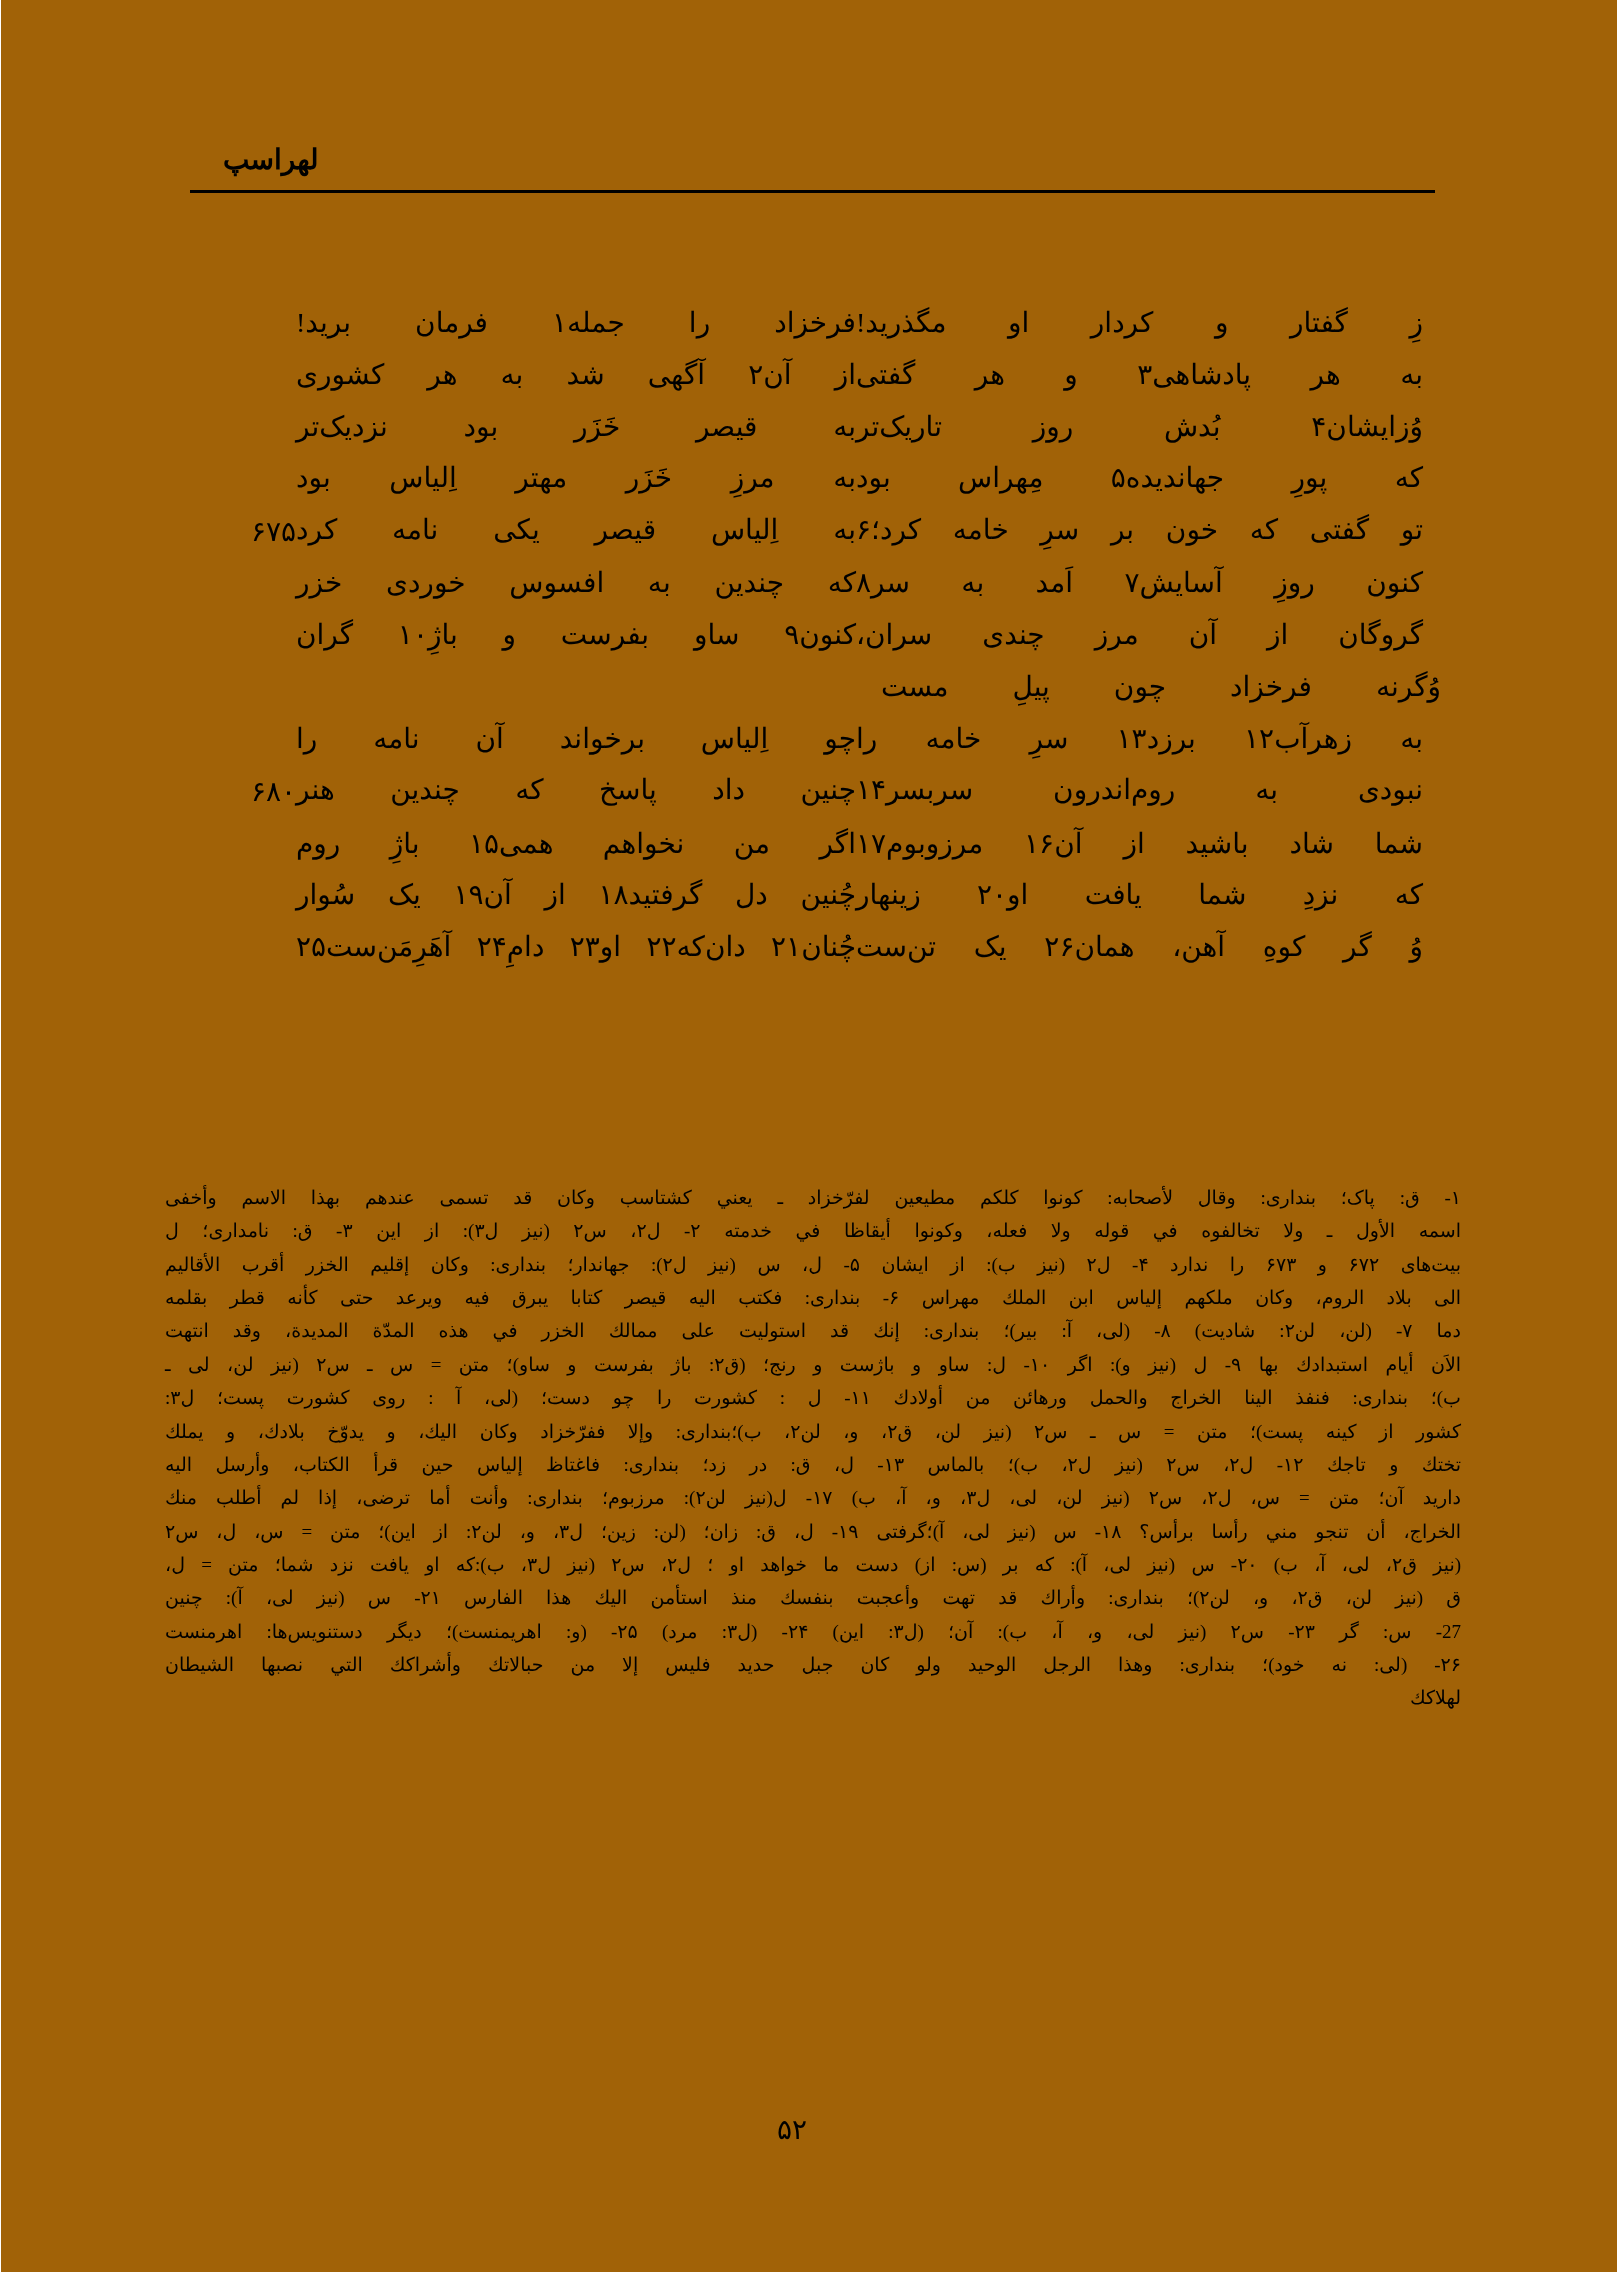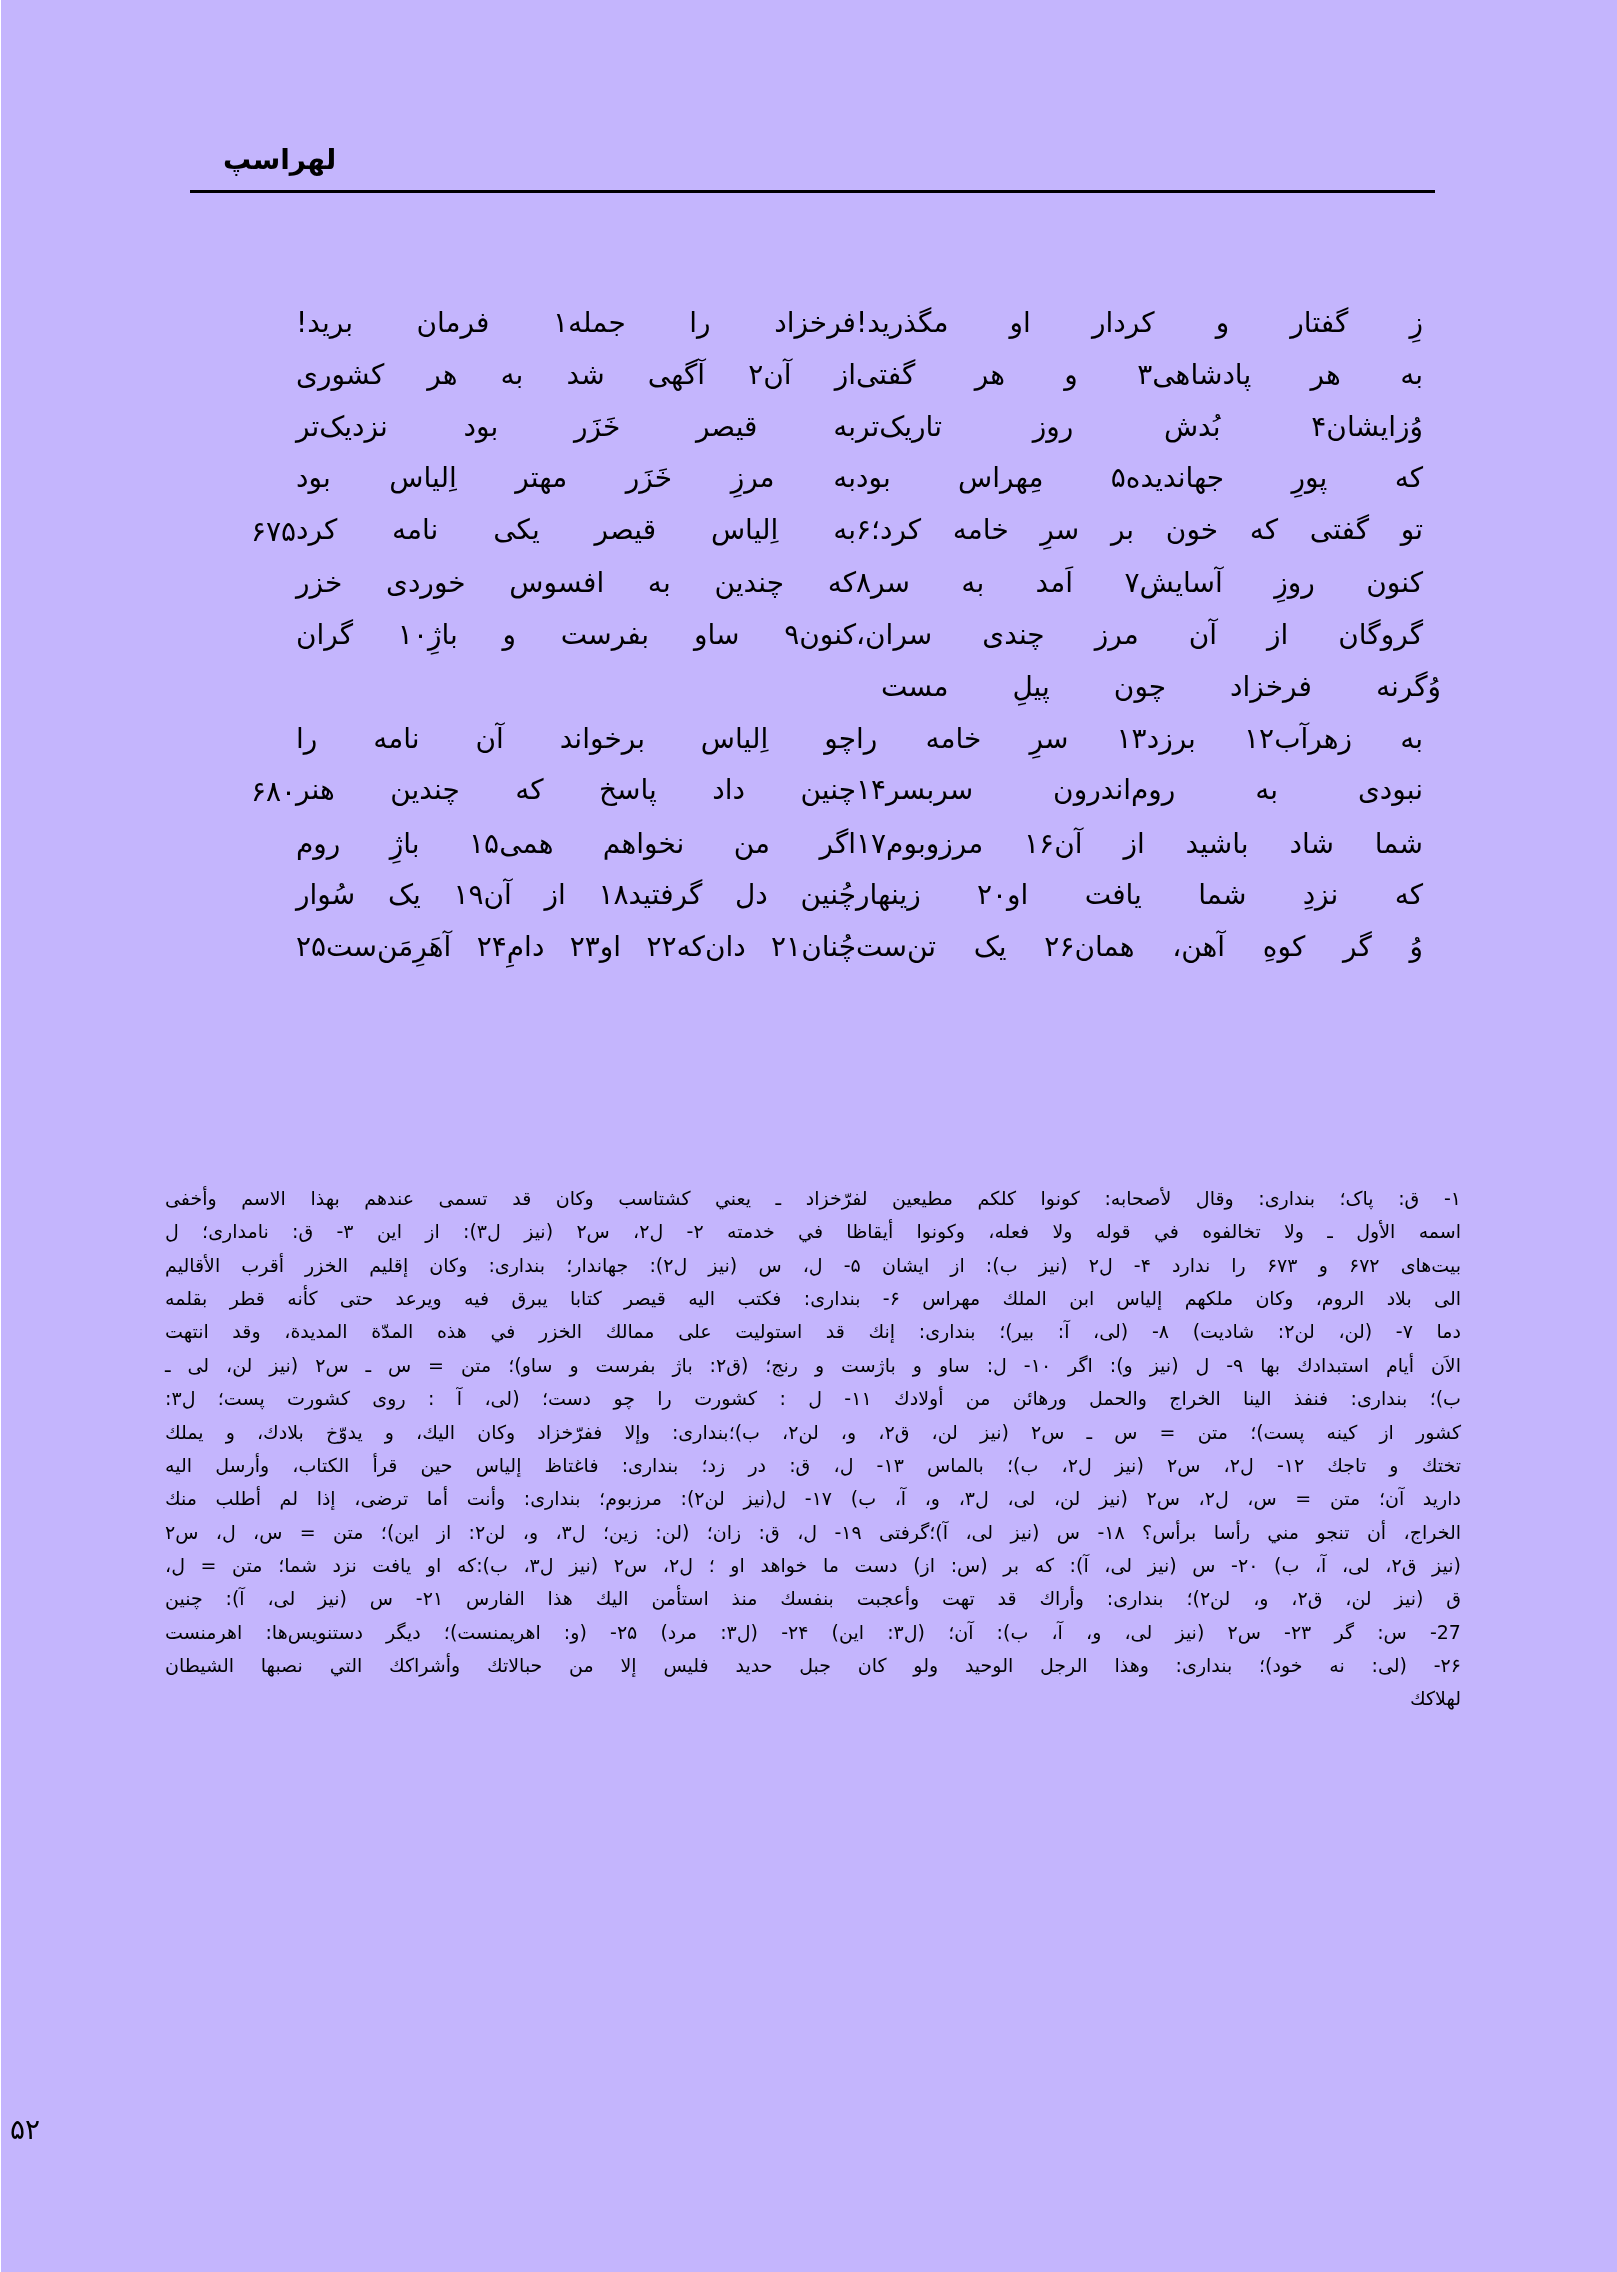--- a/index.html
+++ b/index.html
@@ -13,21 +13,22 @@
     height: 2273px;
     position: relative;
     font-family: "DejaVu Sans", "Liberation Sans", sans-serif;
     color: #000000;
     overflow: hidden;
   }
 
   .page {
     position: absolute;
     inset: 0;
-    background: #c4b5fd;
+    background: #a16207;
+    font-family: Liberation Serif, serif;
   }
 
   
   .running-head {
     position: absolute;
     top: 146px;
     right: 181px;
     left: 181px;
     text-align: left;
     padding-left: 0;
@@ -116,23 +117,22 @@
   .apparatus p.last {
     text-align-last: right;
   }
 
   
   .folio {
     position: absolute;
     top: 2113px;
     left: 0;
     width: 1584px;
-    text-align: left;
-    font-size: 28px;
-    margin-left: 10px;
+    text-align: center;
+    font-size: 28px;
   }
 </style>
 </head>
 <body>
 
 <div class="page">
 
   <div class="running-head">
     <div class="running-head-inner">
       <div class="running-head-title">لهراسپ</div>

